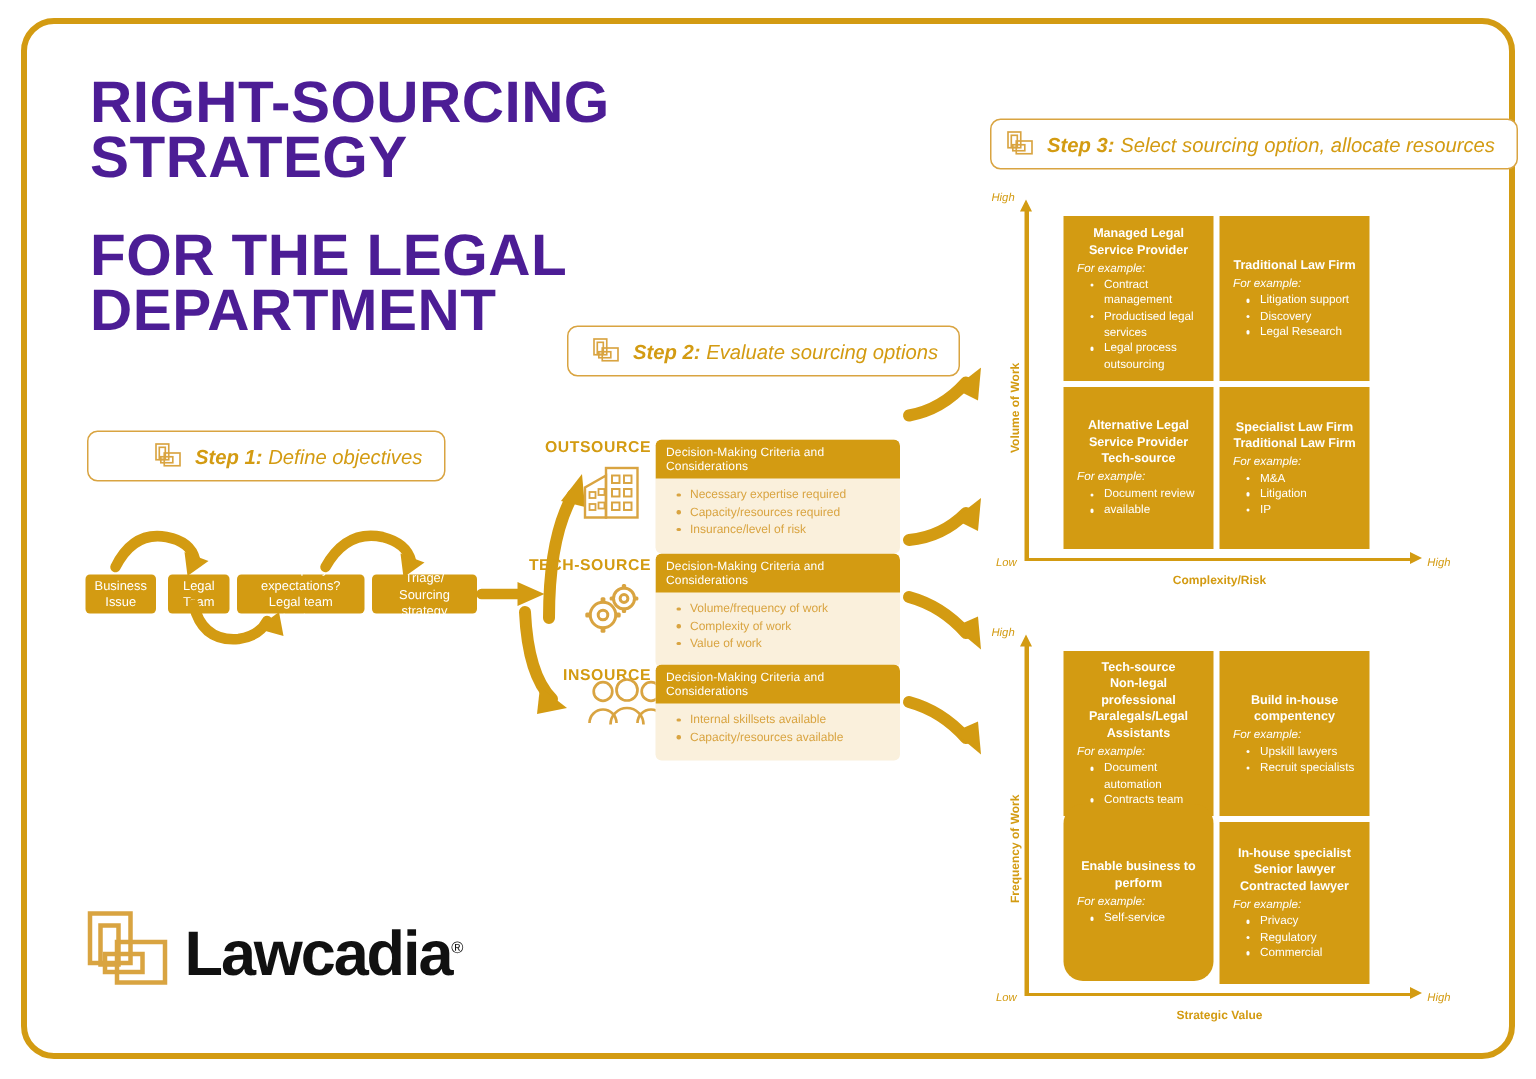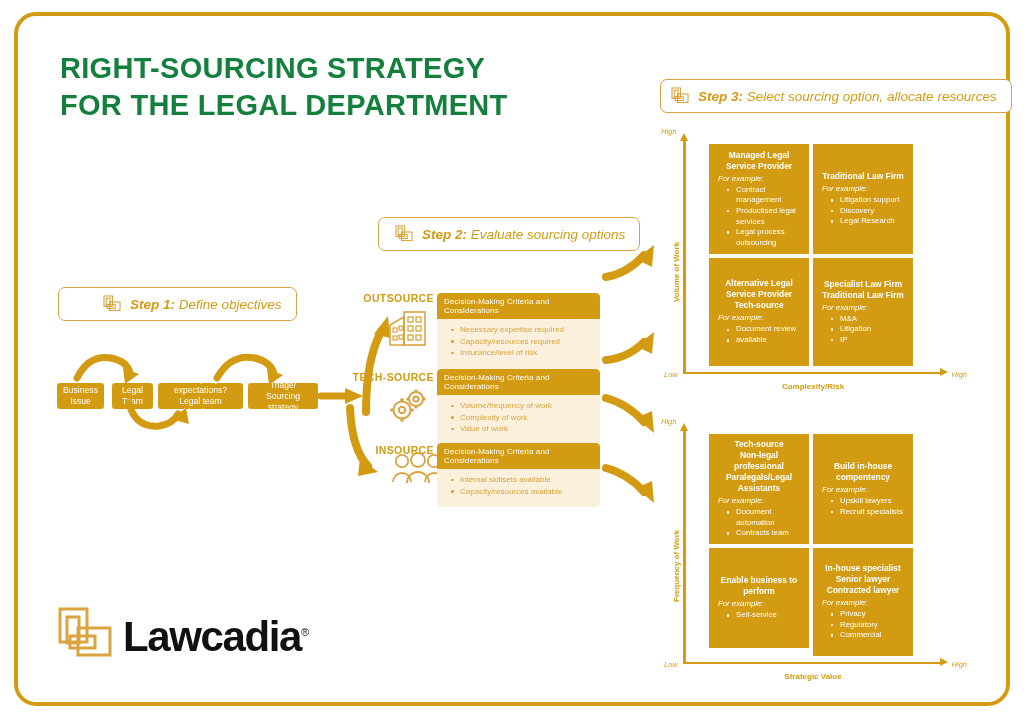--- a/index.html
+++ b/index.html
@@ -20,27 +20,27 @@
     width: 996px; height: 694px;
     border: 4px solid #D39B12;
     border-radius: 22px;
   }
 
   
   .title {
     position: absolute;
     left: 60px; top: 50px;
     width: 560px;
-    color: #15803d;
+    color: #4c1d95;
     font-weight: bold;
-    font-size: 29px;
+    font-size: 39px;
     line-height: 37px;
     letter-spacing: 0.3px;
   }
-  .title .l2 { display: block; }
+  .title .l2 { display: block; margin-top: 28px; }
 
   
   .step-pill {
     position: absolute;
     border: 1.5px solid #D9A441;
     border-radius: 7px;
     background: #ffffff;
     display: flex;
     align-items: center;
     padding: 0 14px 0 10px;
@@ -535,21 +535,21 @@
         <span>Build in-house</span><br>
         <span>compentency</span>
       </div>
       <div class="qe">For example:</div>
       <ul>
         <li>Upskill lawyers</li>
         <li>Recruit specialists</li>
       </ul>
     </div>
 
-    <div class="quad" style="left:26px; top:126px; width:100px; height:100px;">
+    <div class="quad" style="left:26px; top:114px; width:100px; height:118px;border-radius:13px;">
       <div class="qt">Enable business to perform</div>
       <div class="qe">For example:</div>
       <ul>
         <li>Self-service</li>
       </ul>
     </div>
 
     <div class="quad" style="left:130px; top:126px; width:100px; height:108px;">
       <div class="qt">
         <span>In-house specialist</span><br>

